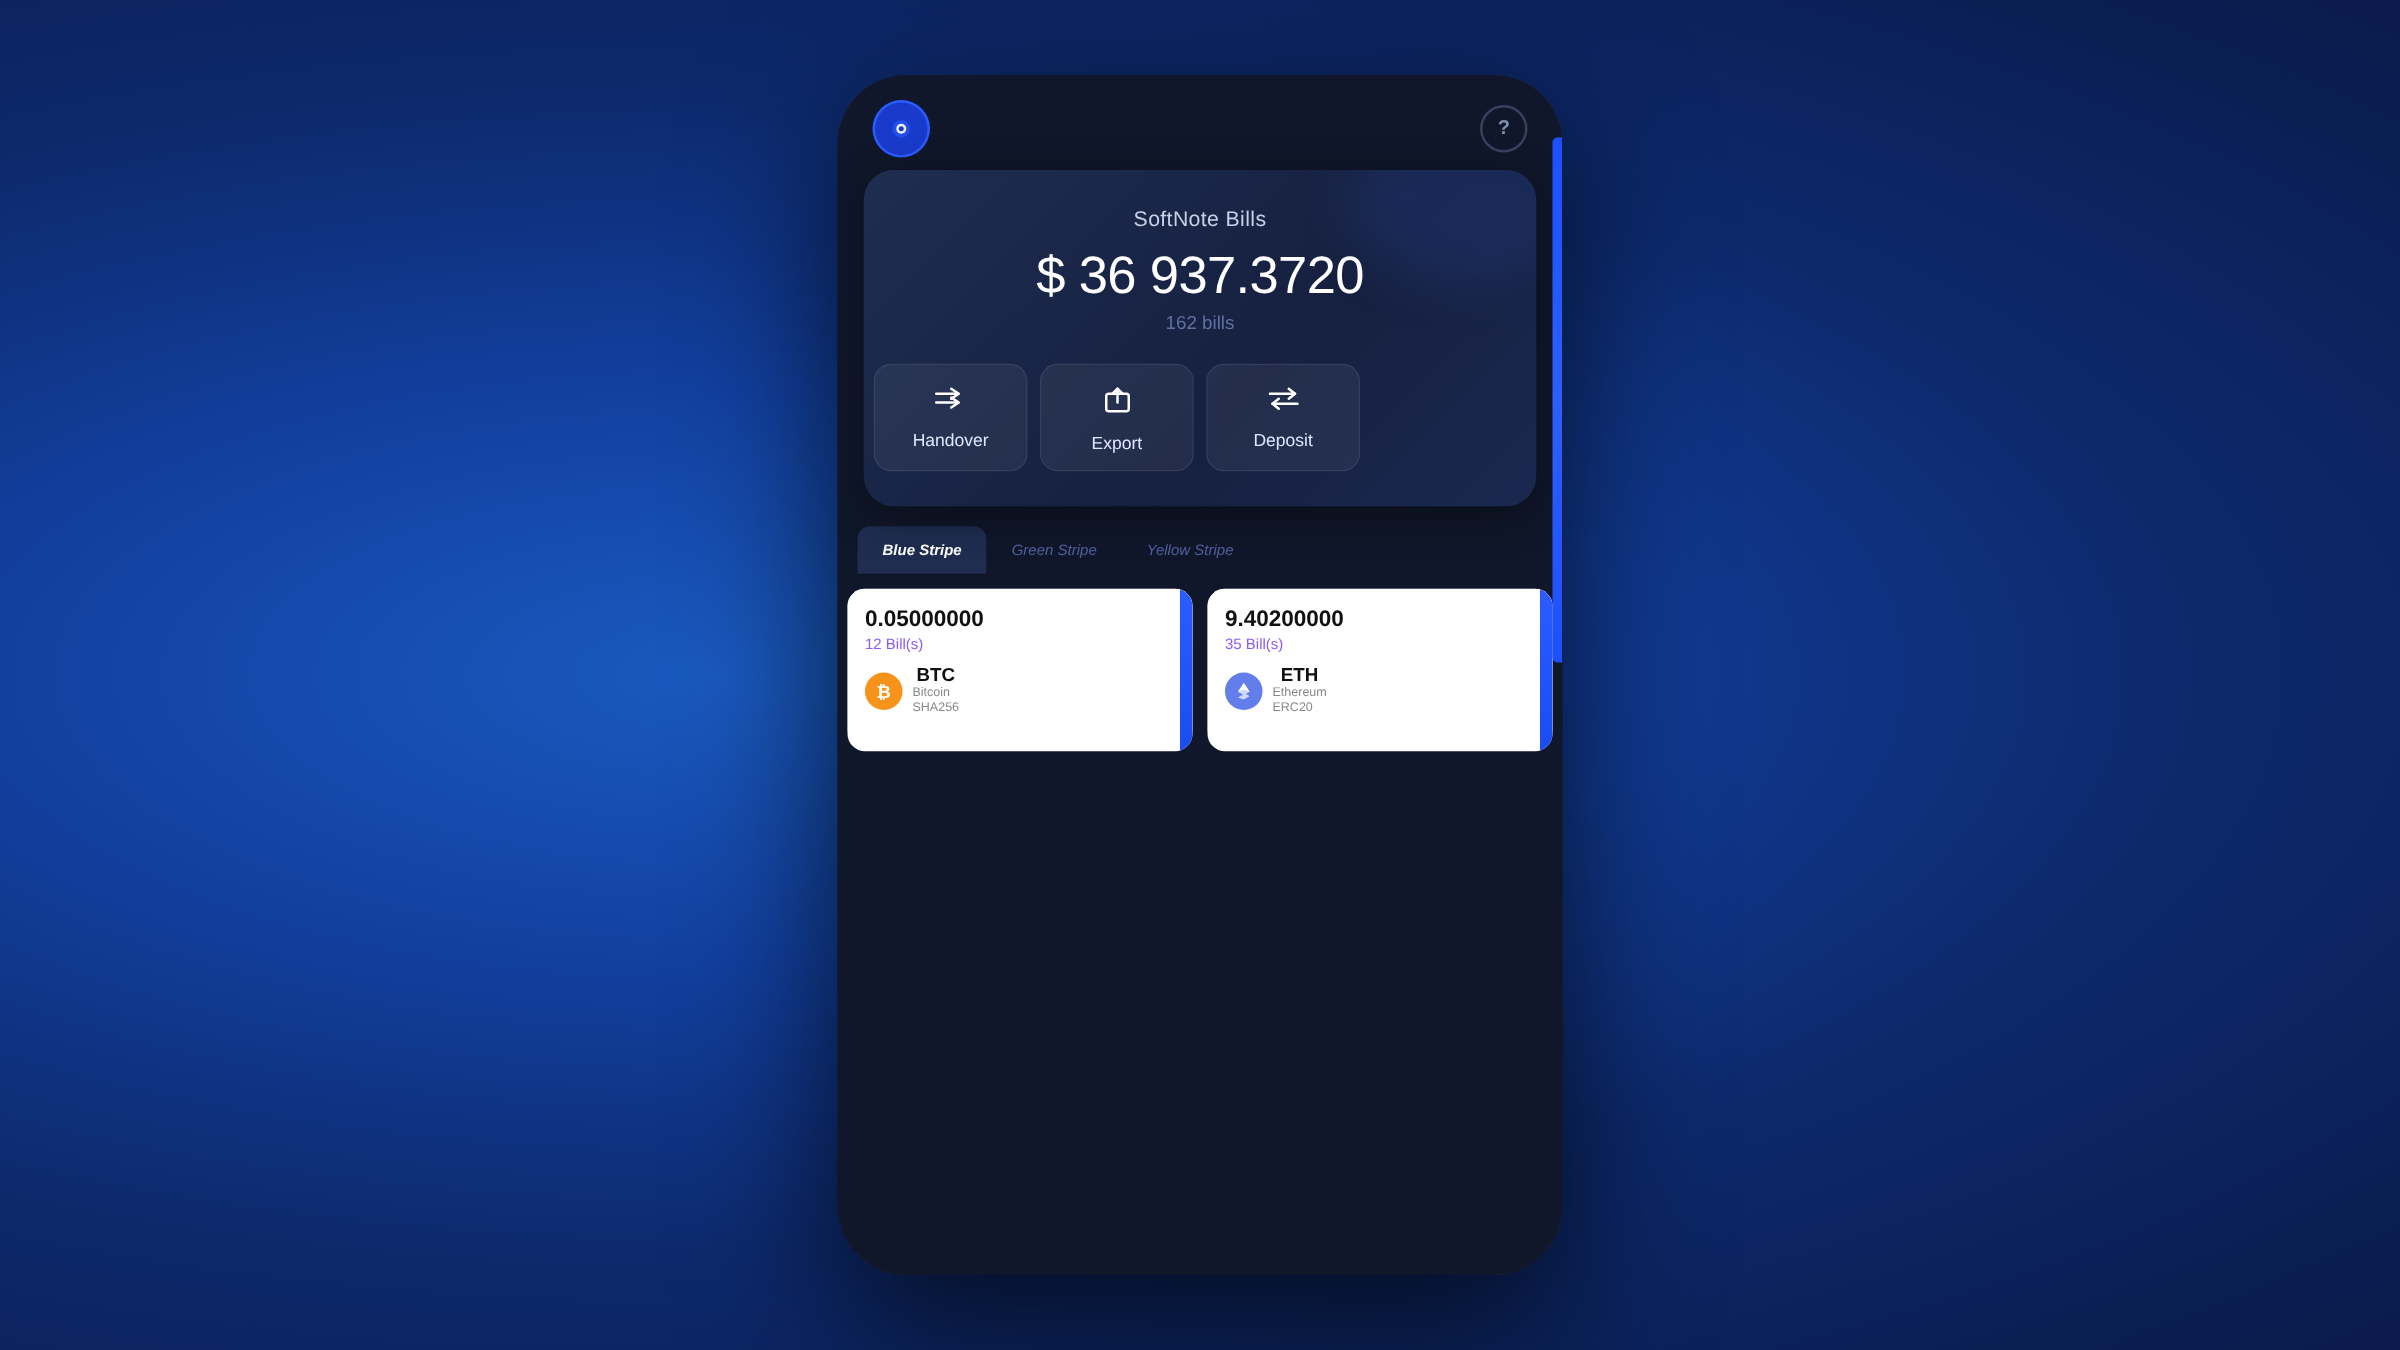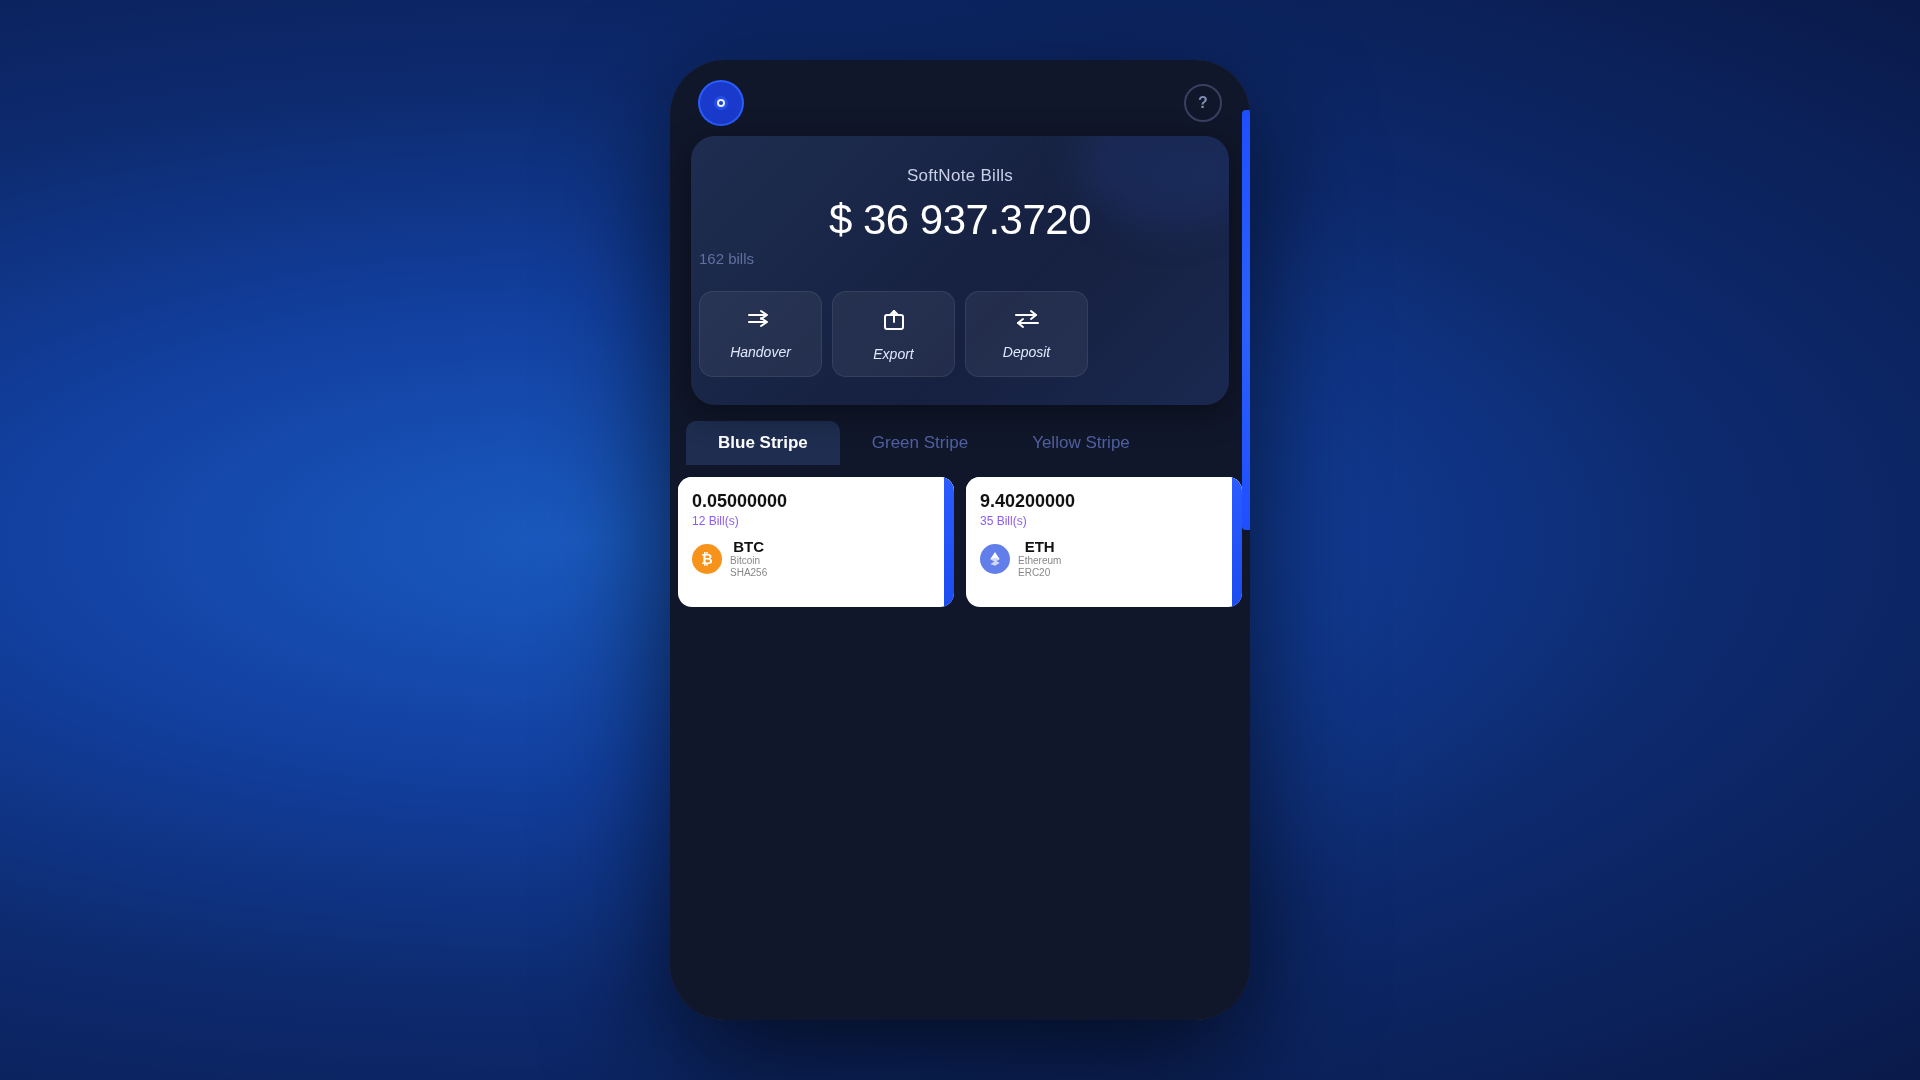--- a/index.html
+++ b/index.html
@@ -127,20 +127,21 @@
     .card-amount {
       text-align: center;
       color: #ffffff;
       font-size: 42px;
       font-weight: 400;
       letter-spacing: -0.5px;
       margin-bottom: 6px;
     }
 
     .card-bills {
+      text-align: center;
       color: #6070a0;
       font-size: 15px;
       margin-bottom: 24px;
     }
 
     .action-buttons {
       display: grid;
       grid-template-columns: repeat(4, 1fr);
       gap: 10px;
     }
@@ -149,21 +150,20 @@
       background: rgba(255,255,255,0.06);
       border: 1px solid rgba(255,255,255,0.08);
       border-radius: 14px;
       padding: 16px 8px 14px;
       display: flex;
       flex-direction: column;
       align-items: center;
       gap: 10px;
       cursor: pointer;
       color: #e0e8ff;
-      font-style: italic;
     }
 
     .action-icon {
       font-size: 22px;
       line-height: 1;
     }
 
     .action-label {
       font-size: 14px;
       font-weight: 500;
@@ -175,26 +175,27 @@
       margin: 16px 16px 0;
     }
 
     .tabs-row {
       display: flex;
       gap: 0;
       background: transparent;
     }
 
     .tab-item {
-      padding: 12px 32px;
-      font-size: 17px;
+      padding: 12px 20px;
+      font-size: 12px;
       font-weight: 500;
       cursor: pointer;
       border-radius: 10px 10px 0 0;
       color: #5060a0;
+      font-style: italic;
     }
 
     .tab-item.active {
       background: #1e2d50;
       color: #ffffff;
       font-weight: 600;
     }
 
     
     .bills-grid {

